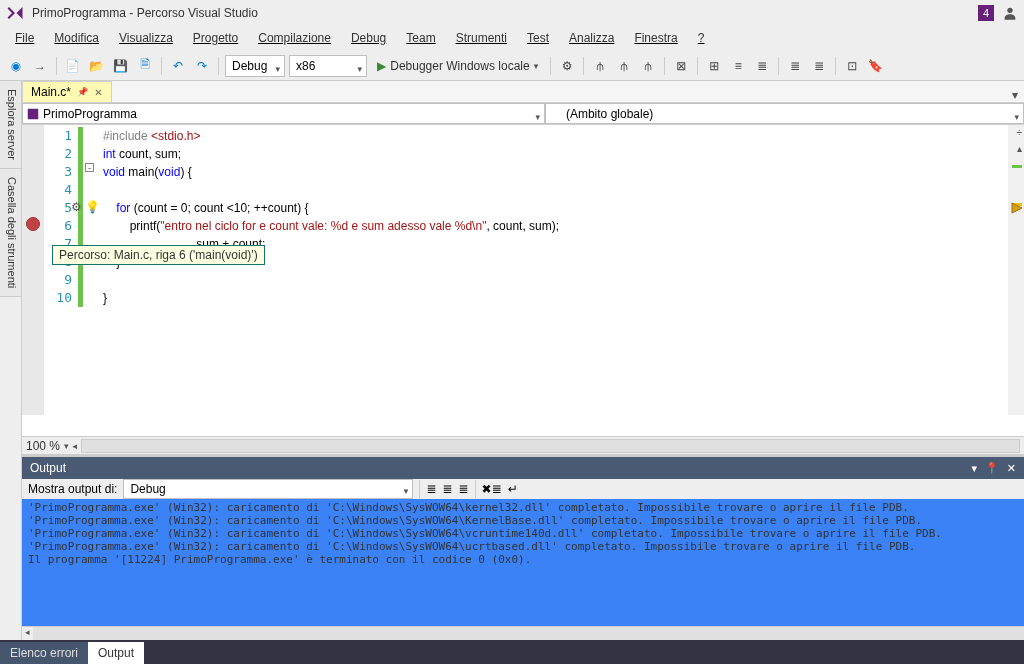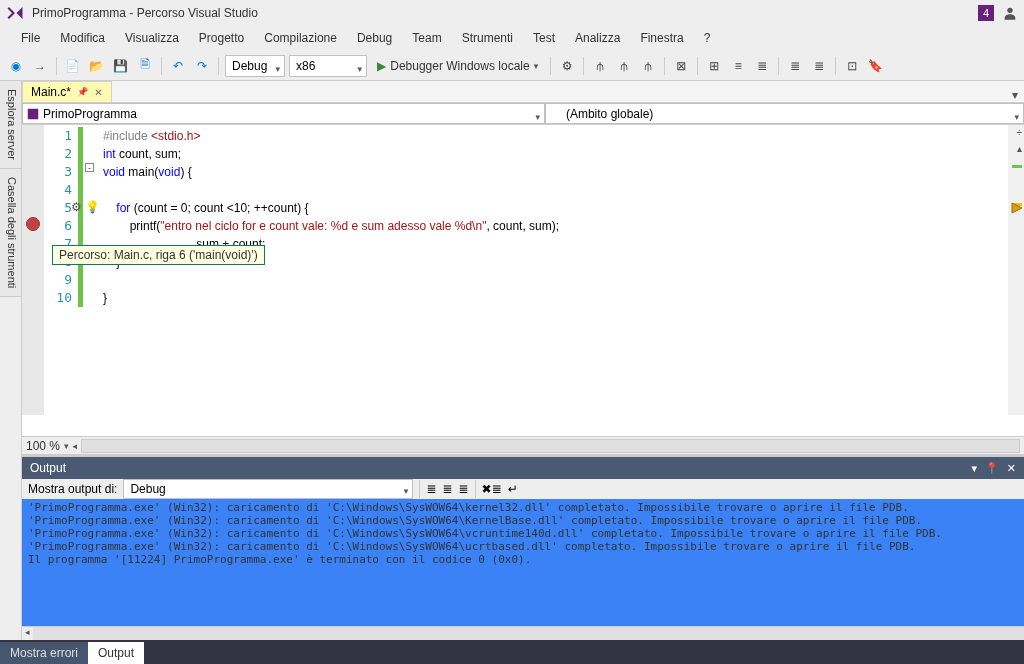--- a/index.html
+++ b/index.html
@@ -2,21 +2,21 @@
 <html><head>
 <meta charset="utf-8">
 <style>
 * { margin: 0; padding: 0; box-sizing: border-box; font-family: 'Segoe UI', Tahoma, sans-serif; font-size: 12px; }
 body { background: #fff; width: 1024px; height: 664px; overflow: hidden; display: flex; flex-direction: column; }
 .titlebar { height: 25px; background: #eee; display: flex; align-items: center; padding: 0 6px; }
 .titlebar .logo { width: 18px; height: 18px; margin-right: 8px; }
 .titlebar .title { color: #333; flex: 1; }
 .titlebar .badge { background: #68217a; color: #fff; padding: 0 5px; font-size: 11px; height: 16px; line-height: 16px; margin-right: 8px; }
 .titlebar .usericon { width: 16px; height: 16px; }
-.menubar { height: 26px; background: #eee; display: flex; align-items: center; padding: 0 12px; gap: 2px; }
+.menubar { height: 26px; background: #eee; display: flex; align-items: center; padding: 0 6px; gap: 2px; text-decoration: underline; }
 .menubar .mitem { padding: 3px 9px; color: #333; cursor: pointer; }
 .toolbar { height: 30px; background: #eee; display: flex; align-items: center; padding: 0 6px; gap: 4px; border-bottom: 1px solid #ccc; }
 .toolbar .tbtn { width: 20px; height: 20px; display: flex; align-items: center; justify-content: center; cursor: pointer; color: #444; }
 .toolbar .tbtn.blue { color: #0078d7; }
 .toolbar .sep { width: 1px; height: 18px; background: #ccc; margin: 0 2px; }
 .toolbar .drop { height: 22px; border: 1px solid #c0c0c0; background: #fff; padding: 0 18px 0 6px; line-height: 20px; position: relative; cursor: pointer; }
 .toolbar .drop::after { content: '▾'; position: absolute; right: 4px; top: 3px; font-size: 9px; color: #555; }
 .startbtn { display: flex; align-items: center; gap: 4px; color: #333; padding: 0 6px; cursor: pointer; }
 .startbtn .play { color: #388a34; font-size: 12px; }
 .main { flex: 1; display: flex; overflow: hidden; }
@@ -220,15 +220,15 @@
 Il programma '[11224] PrimoProgramma.exe' è terminato con il codice 0 (0x0).</div>
       <div style="height:14px;background:#eee;border-top:1px solid #ccc;display:flex">
         <span style="font-size:9px;color:#555;padding:0 3px">◂</span>
         <div style="flex:1;background:#e0e0e0"></div>
       </div>
     </div>
   </div>
 </div>
 
 <div class="bottom-tabs">
-  <div class="btab">Mostra errori</div>
+  <div class="btab">Elenco errori</div>
   <div class="btab active">Output</div>
 </div>
 
 </body></html>

